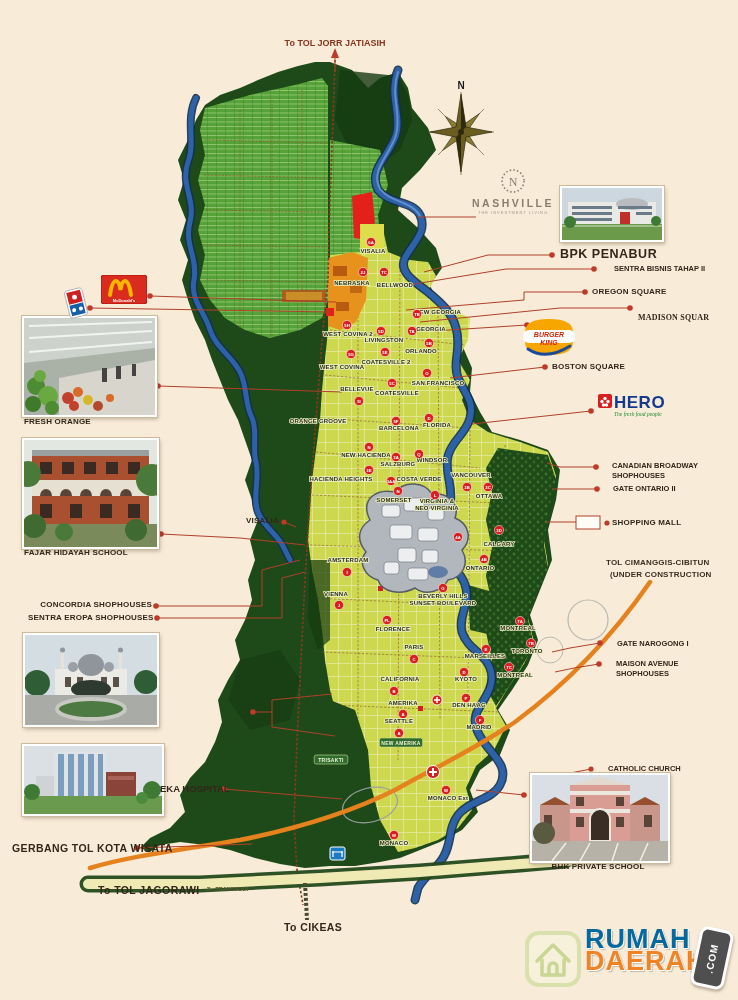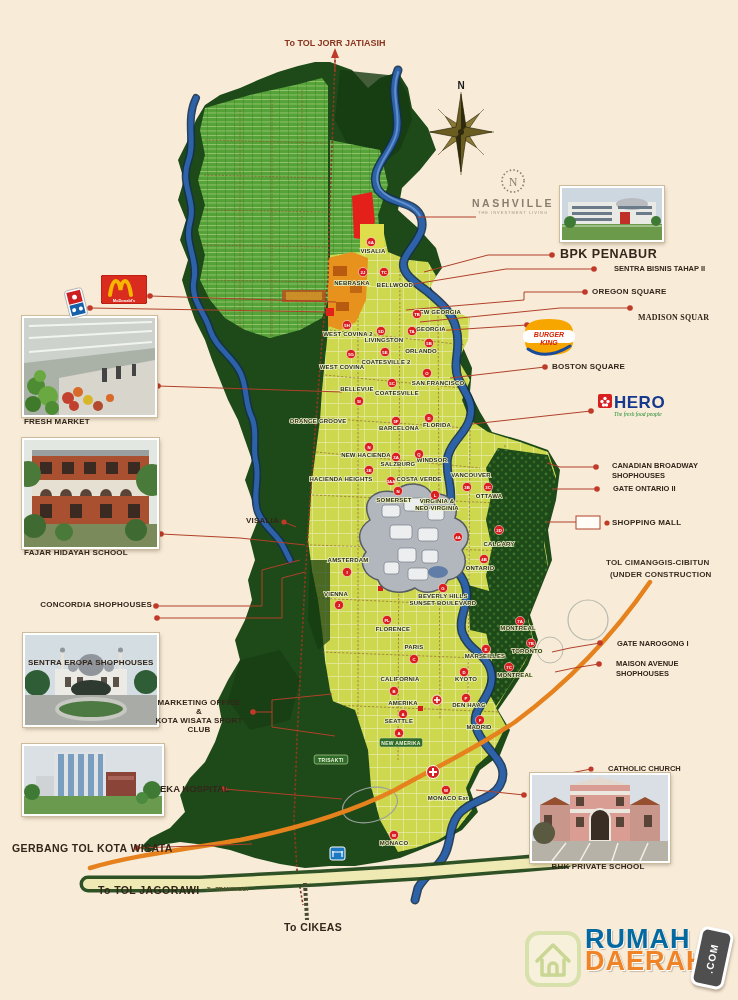--- a/index.html
+++ b/index.html
@@ -762,30 +762,25 @@
   <div class="lbl xs" style="left:601px;top:484px;">GATE ONTARIO II</div>
   <div class="lbl sm" style="left:612px;top:518px;">SHOPPING MALL</div>
   <div class="lbl sm" style="left:606px;top:558px;color:#3a2e20;">TOL CIMANGGIS-CIBITUN</div>
   <div class="lbl sm" style="left:610px;top:570px;color:#3a2e20;">(UNDER CONSTRUCTION</div>
   <div class="lbl xs" style="left:605px;top:639px;">GATE NAROGONG I</div>
   <div class="lbl xs" style="left:604px;top:659px;">MAISON AVENUE</div>
   <div class="lbl xs" style="left:604px;top:669px;">SHOPHOUSES</div>
   <div class="lbl xs" style="left:596px;top:764px;">CATHOLIC CHURCH</div>
   <div class="lbl sm ctr" style="left:528px;top:862px;width:140px;">BHK PRIVATE SCHOOL</div>
 
-  <div class="lbl sm" style="left:24px;top:417px;">FRESH MARKET</div>
+  <div class="lbl sm" style="left:24px;top:417px;">FRESH ORANGE</div>
   <div class="lbl sm" style="left:24px;top:548px;">FAJAR HIDAYAH SCHOOL</div>
   <div class="lbl sm" style="left:246px;top:516px;">VISALIA</div>
   <div class="lbl sm" style="left:40px;top:600px;width:112px;text-align:right;">CONCORDIA SHOPHOUSES</div>
-  <div class="lbl sm" style="left:28px;top:613px;width:124px;text-align:right;margin-top:45px;">SENTRA EROPA SHOPHOUSES</div>
-  <div class="lbl sm ctr" style="left:148px;top:698px;width:102px;white-space:normal;line-height:9px;">
-    <span>MARKETING OFFICE</span><br>
-    <span>&amp;</span><br>
-    <span>KOTA WISATA SPORT CLUB</span>
-  </div>
+  <div class="lbl sm" style="left:28px;top:613px;width:124px;text-align:right;">SENTRA EROPA SHOPHOUSES</div>
   <div class="lbl md" style="left:160px;top:783px;">EKA HOSPITAL</div>
   <div class="lbl lg" style="left:12px;top:842px;">GERBANG TOL KOTA WISATA</div>
 
   <div class="lbl lg" style="left:98px;top:884px;">To TOL JAGORAWI</div>
   <div class="lbl" style="left:206px;top:886px;font-size:5.5px;color:#5a5a30;">JL. TRANSYOGI</div>
   <div class="lbl lg" style="left:284px;top:921px;">To CIKEAS</div>
 
   <div class="rd">
     <svg width="56" height="56" viewBox="0 0 56 56" style="position:absolute;left:0;top:3px;">
       <rect x="2" y="2" width="52" height="52" rx="12" fill="#f7f0da" stroke="#d8e0ac" stroke-width="4"></rect>

